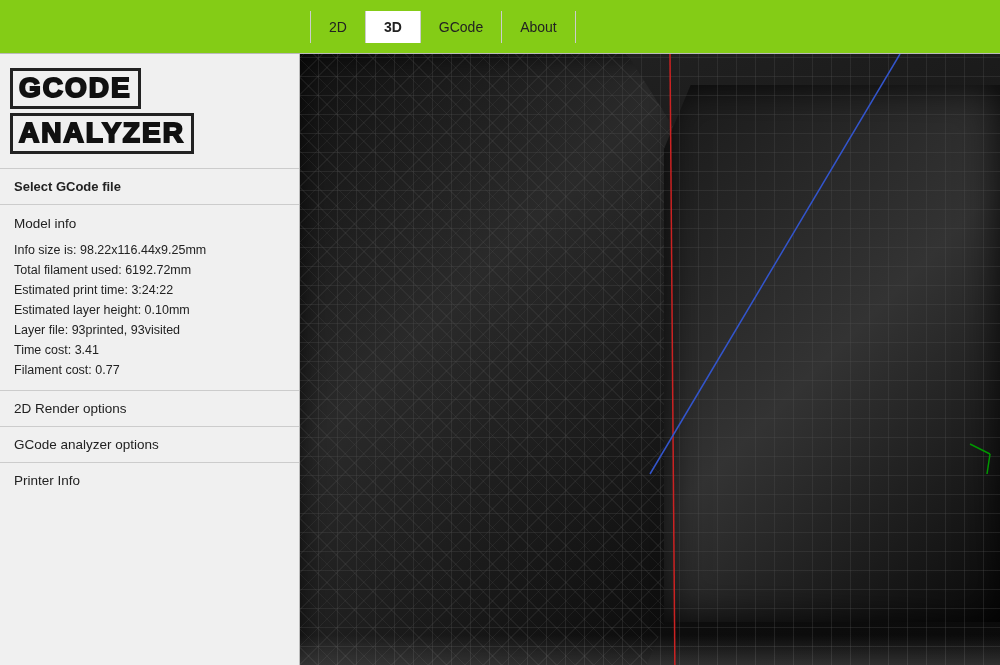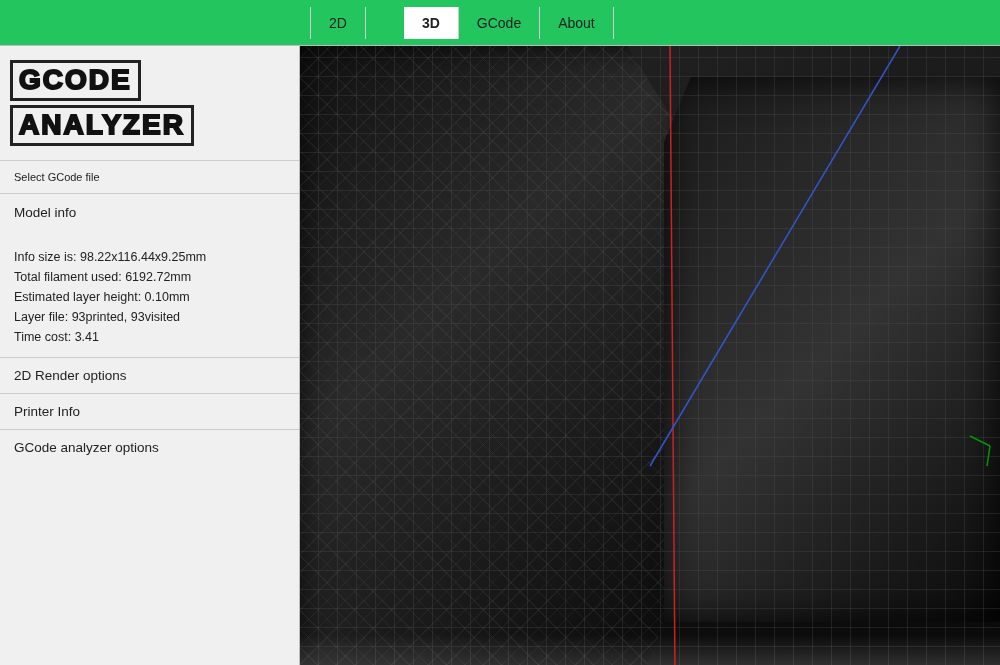--- a/index.html
+++ b/index.html
@@ -10,38 +10,37 @@
       font-family: Arial, sans-serif;
       background: #d0d0d0;
       display: flex;
       flex-direction: column;
     }
 
     
     #tab-bar {
       display: flex;
       align-items: center;
-      background: #22c55e;
+      background: #84cc16;
       border-bottom: 1px solid #bbb;
-      height: 46px;
+      height: 54px;
       padding-left: 310px;
       flex-shrink: 0;
     }
     .tab {
       padding: 8px 18px;
       cursor: pointer;
       font-size: 14px;
       color: #222;
       border-right: 1px solid #ccc;
     }
     .tab:first-child { border-left: 1px solid #ccc; }
     .tab.active {
       background: #fff;
       font-weight: bold;
-      margin-left: 38px;
     }
 
     
     #main {
       display: flex;
       flex: 1;
       overflow: hidden;
     }
 
     
@@ -75,36 +74,36 @@
 
     .sidebar-item {
       border-top: 1px solid #ccc;
       padding: 10px 14px;
       font-size: 13.5px;
       color: #222;
       cursor: pointer;
       background: #f0f0f0;
     }
     .sidebar-item.section-header {
-      font-weight: normal;
-      font-size: 11px;
+      font-weight: bold;
+      font-size: 13px;
     }
 
     
     #model-info {
       padding: 8px 14px 10px 14px;
       font-size: 12.5px;
       color: #222;
       line-height: 1.6;
       border-top: 1px solid #ccc;
       background: #f0f0f0;
     }
     #model-info .section-label {
       font-size: 13.5px;
-      margin-bottom: 24px;
+      margin-bottom: 6px;
     }
 
     
     #viewport {
       flex: 1;
       background: #1a1a1a;
       position: relative;
       overflow: hidden;
     }
 
@@ -235,28 +234,30 @@
       </div>
     </div>
 
     <div class="sidebar-item section-header">Select GCode file</div>
 
 
     <div id="model-info">
       <div class="section-label">Model info</div>
       <div>Info size is: 98.22x116.44x9.25mm</div>
       <div>Total filament used: 6192.72mm</div>
+      <div>Estimated print time: 3:24:22</div>
       <div>Estimated layer height: 0.10mm</div>
       <div>Layer file: 93printed, 93visited</div>
       <div>Time cost: 3.41</div>
+      <div>Filament cost: 0.77</div>
     </div>
 
     <div class="sidebar-item">2D Render options</div>
+    <div class="sidebar-item">GCode analyzer options</div>
     <div class="sidebar-item">Printer Info</div>
-    <div class="sidebar-item">GCode analyzer options</div>
 
   </div>
 
   <div id="viewport">
     <div id="render-area">
 
       <div style="position:absolute;inset:0;background:linear-gradient(160deg,#252525 0%,#111 60%,#0a0a0a 100%);"></div>
 
       <div class="obj-left"></div>
 

